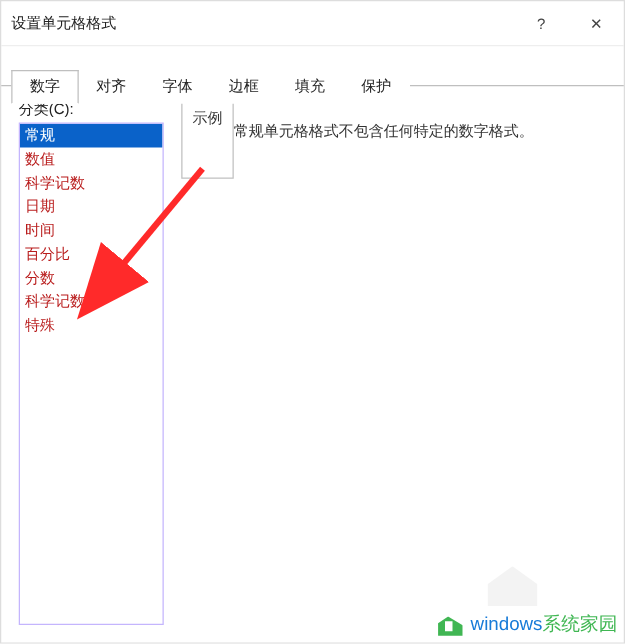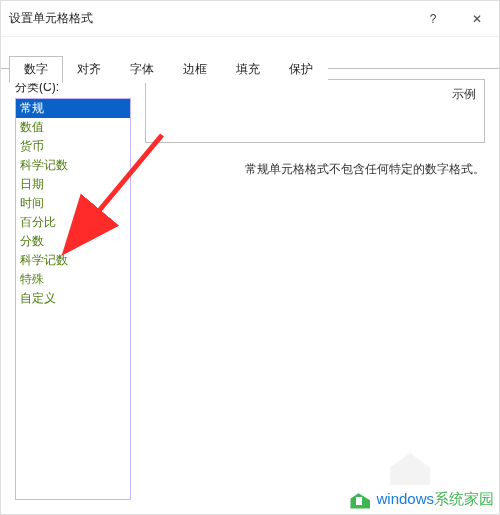--- a/index.html
+++ b/index.html
@@ -78,32 +78,32 @@
     background:#fff;
     overflow-y:scroll;
     padding:0;
     min-height:300px;
   }
   .listbox::-webkit-scrollbar { width:16px; }
   .listbox::-webkit-scrollbar-track { background:#f0f0f0; }
   .listbox::-webkit-scrollbar-thumb { background:#cdcdcd; }
   .item {
     padding:1px 4px;
-    color:#4d7c0f;
+    color:#b91c1c;
     white-space:nowrap;
     cursor:default;
   }
   .item.selected {
     background:#0a62c9;
     color:#fff;
   }
   .right {
     flex:1;
     display:flex;
-    flex-direction:column;
+    flex-direction:row;
     text-align:right;
   }
   .sample-box {
     border:1px solid #c0c0c0;
     height:64px;
     padding:6px 8px;
     background:#fff;
   }
   .sample-label {
     font-size:12px;
@@ -179,29 +179,27 @@
       <div class="tab inactive">填充</div>
       <div class="tab inactive">保护</div>
     </div>
 
   <div class="content">
     <div class="left">
       <div class="label-row">分类(C):</div>
       <div class="listbox" id="listbox">
           <div class="item selected">常规</div>
           <div class="item">数值</div>
-          <div class="item">货币</div>
           <div class="item">科学记数</div>
           <div class="item">日期</div>
           <div class="item">时间</div>
           <div class="item">百分比</div>
           <div class="item">分数</div>
           <div class="item">科学记数</div>
           <div class="item">特殊</div>
-          <div class="item">自定义</div>
         </div>
     </div>
     <div class="right">
       <div class="sample-box">
         <div class="sample-label">示例</div>
         <div></div>
       </div>
       <div class="desc">常规单元格格式不包含任何特定的数字格式。</div>
     </div>
   </div>

